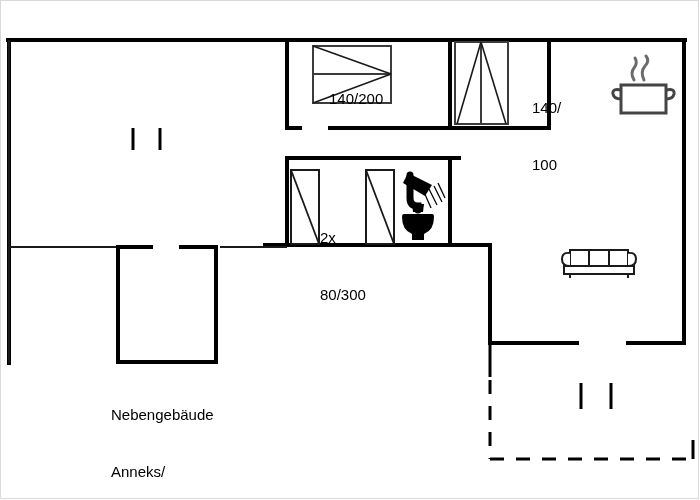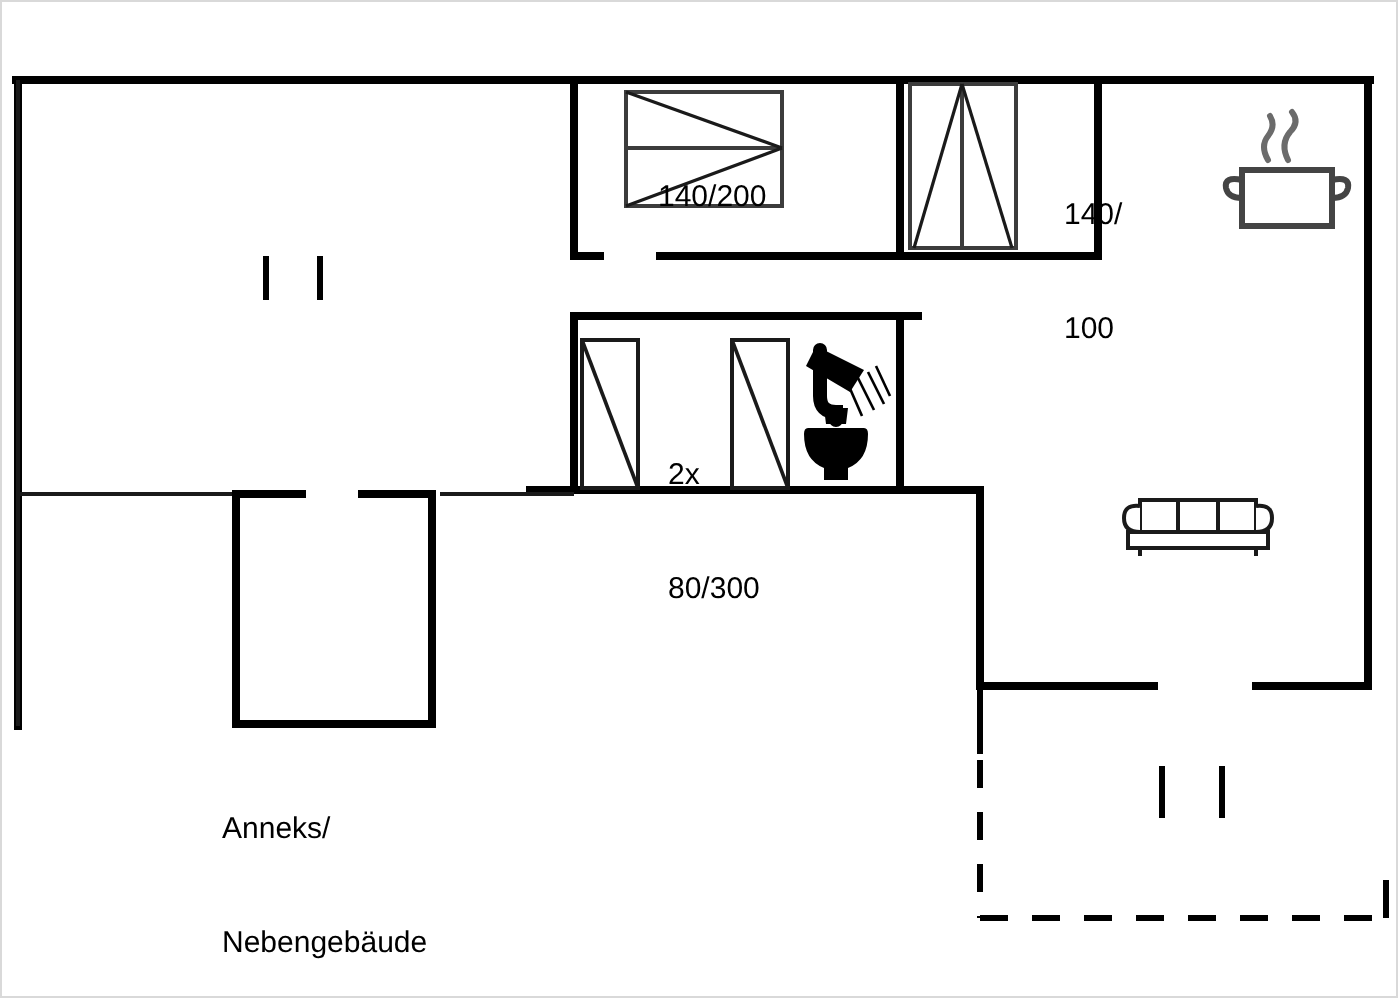--- a/index.html
+++ b/index.html
@@ -28,21 +28,21 @@
   .lbl {
     position: absolute;
     font-family: "Liberation Sans", sans-serif;
     font-size: 15px;
     line-height: 19px;
     color: #000000;
     white-space: pre;
   }
   .lbl-bed1 { left: 329px; top: 89px; }
   .lbl-bed2 { left: 504px; top: 60px; margin-left: 28px; }
-  .lbl-bath { left: 334px; top: 190px; }
+  .lbl-bath { left: 320px; top: 190px; }
   .lbl-annex { left: 111px; top: 367px; }
   .frame-border {
     position: absolute;
     left: 0; top: 0;
     width: 699px; height: 499px;
     border: 1px solid #d9d9d9;
     box-sizing: border-box;
     pointer-events: none;
   }
 </style>
@@ -196,19 +196,19 @@
     <div>140/</div>
     <div>100</div>
   </div>
 
   <div class="lbl lbl-bath">
     <div>2x</div>
     <div>80/300</div>
   </div>
 
   <div class="lbl lbl-annex">
+    <div>Nebengebäude</div>
     <div>Anneks/</div>
-    <div>Nebengebäude</div>
   </div>
 
   <div class="frame-border"></div>
 
 </div>
 
 </body></html>

